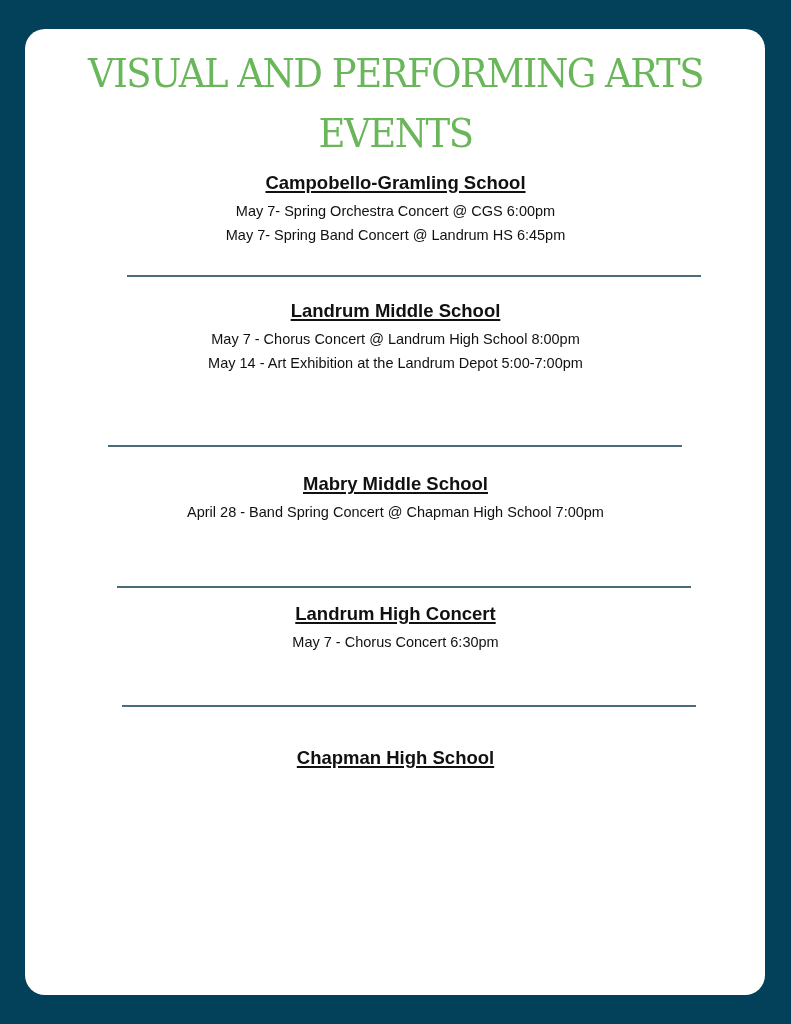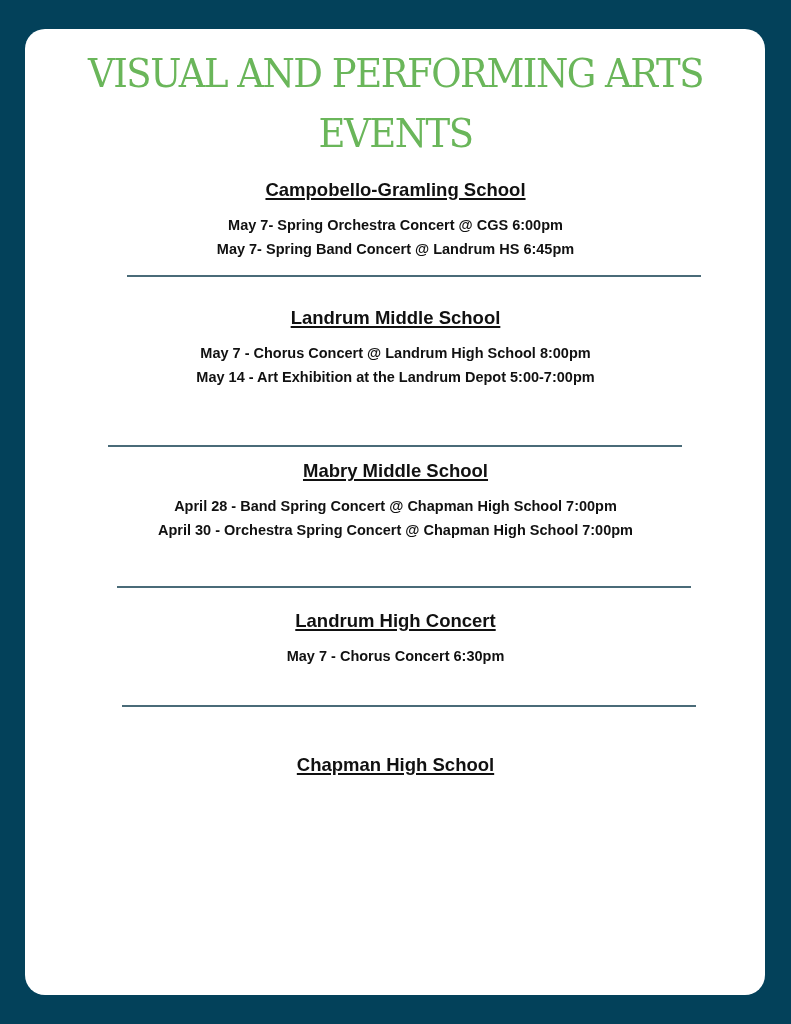--- a/index.html
+++ b/index.html
@@ -44,27 +44,26 @@
       text-align: center;
       color: #111111;
     }
     .school {
       font-size: 18.5px;
       font-weight: bold;
       text-decoration: underline;
       text-underline-offset: 2px;
       text-decoration-thickness: 1.5px;
       line-height: 24px;
-      margin: 13px;
+      margin: 6px;
     }
     .event {
       font-size: 14.5px;
       line-height: 21.5px;
       margin: 2px;
-      font-weight: bold;
     }
     .rule {
       position: absolute;
       height: 1.5px;
       background: #4a6b78;
     }
   </style>
 </head>
 <body>
 
@@ -84,24 +83,23 @@
 <div class="rule" style="left:127px; top:275px; width:574px;"></div>
 
 <div class="section" style="top:293px;">
   <p class="school">Landrum Middle School</p>
   <p class="event">May 7 - Chorus Concert @ Landrum High School 8:00pm</p>
   <p class="event">May 14 - Art Exhibition at the Landrum Depot 5:00-7:00pm</p>
 </div>
 
 <div class="rule" style="left:108px; top:445px; width:574px;"></div>
 
-<div class="section" style="top:446px;">
+<div class="section" style="top:466px;">
   <p class="school">Mabry Middle School</p>
   <p class="event">April 28 - Band Spring Concert @ Chapman High School 7:00pm</p>
-  <p class="event">April 30 - Orchestra Spring Concert @ Chapman High School 7:00pm</p>
 </div>
 
 <div class="rule" style="left:117px; top:586px; width:574px;"></div>
 
 <div class="section" style="top:596px;">
   <p class="school">Landrum High Concert</p>
   <p class="event">May 7 - Chorus Concert 6:30pm</p>
 </div>
 
 <div class="rule" style="left:122px; top:705px; width:574px;"></div>

